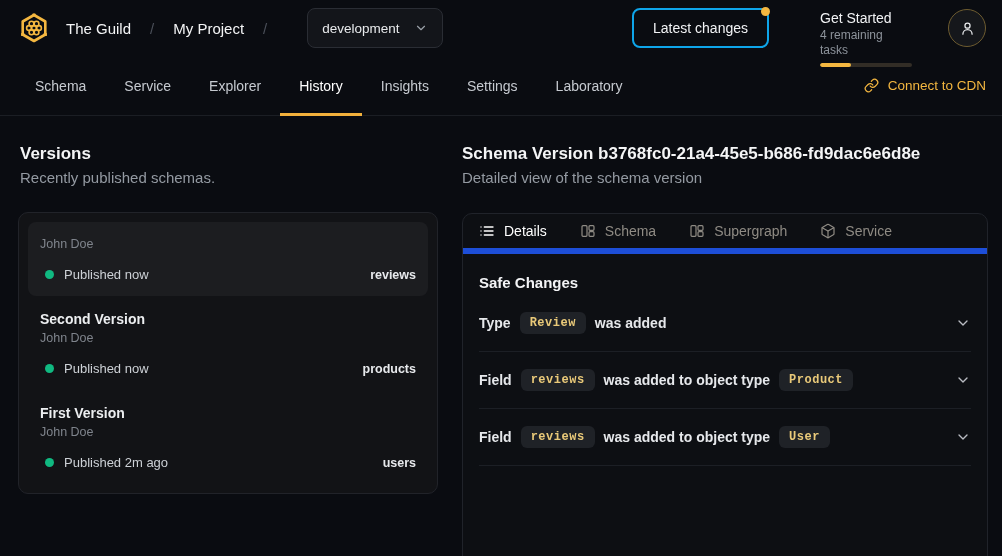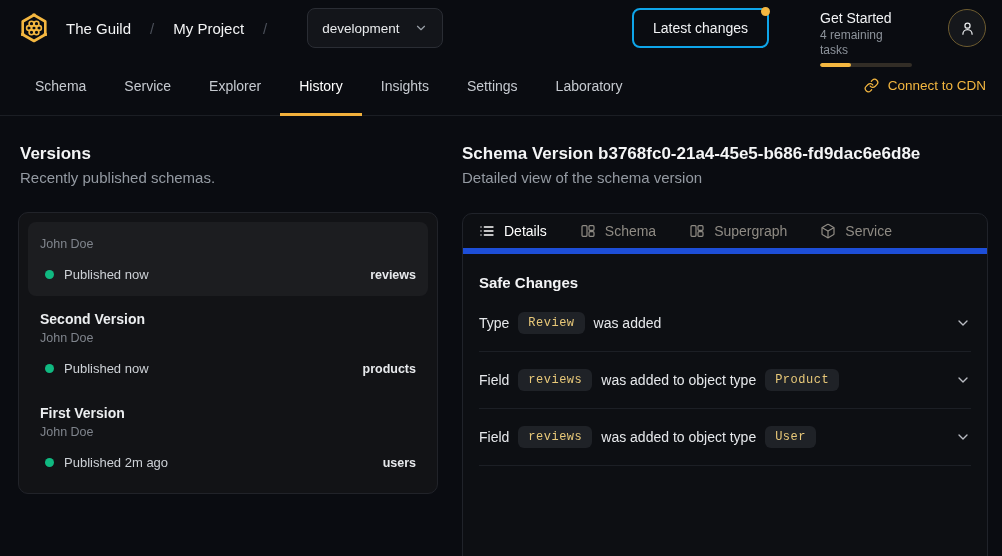--- a/index.html
+++ b/index.html
@@ -96,21 +96,21 @@
     margin-top:27px; height:360px;
     background:#0d0f13; border:1px solid #20232a; border-radius:10px;
   }
   .detail-tabs {
     display:flex; align-items:center; height:40px; padding:0 16px; gap:33px;
     border-bottom:6px solid #1d4ed8;
   }
   .dtab { display:flex; align-items:center; gap:9px; color:#8f8b84; font-size:14px; cursor:pointer; }
   .dtab.active { color:#ffffff; }
   .section-title { padding:20px 16px 4px 16px; font-size:15px; font-weight:700; color:#f3f4f6; }
-  .changes { padding:0 16px; }
+  .changes { padding:0 16px;font-weight:bold; }
   .change-row {
     display:flex; align-items:center; gap:9px; padding:17px 0;
     border-bottom:1px solid #1c1f25; cursor:pointer;
   }
   .change-text { font-size:14px; color:#e6e8eb; }
   .code-badge {
     font-family:"Liberation Mono", monospace; font-size:12px; color:#e9c979;
     background:#1f2227; border-radius:6px; padding:4px 10px; letter-spacing:0.5px;
   }
   .change-chev { margin-left:auto; color:#b9bcc2; }

